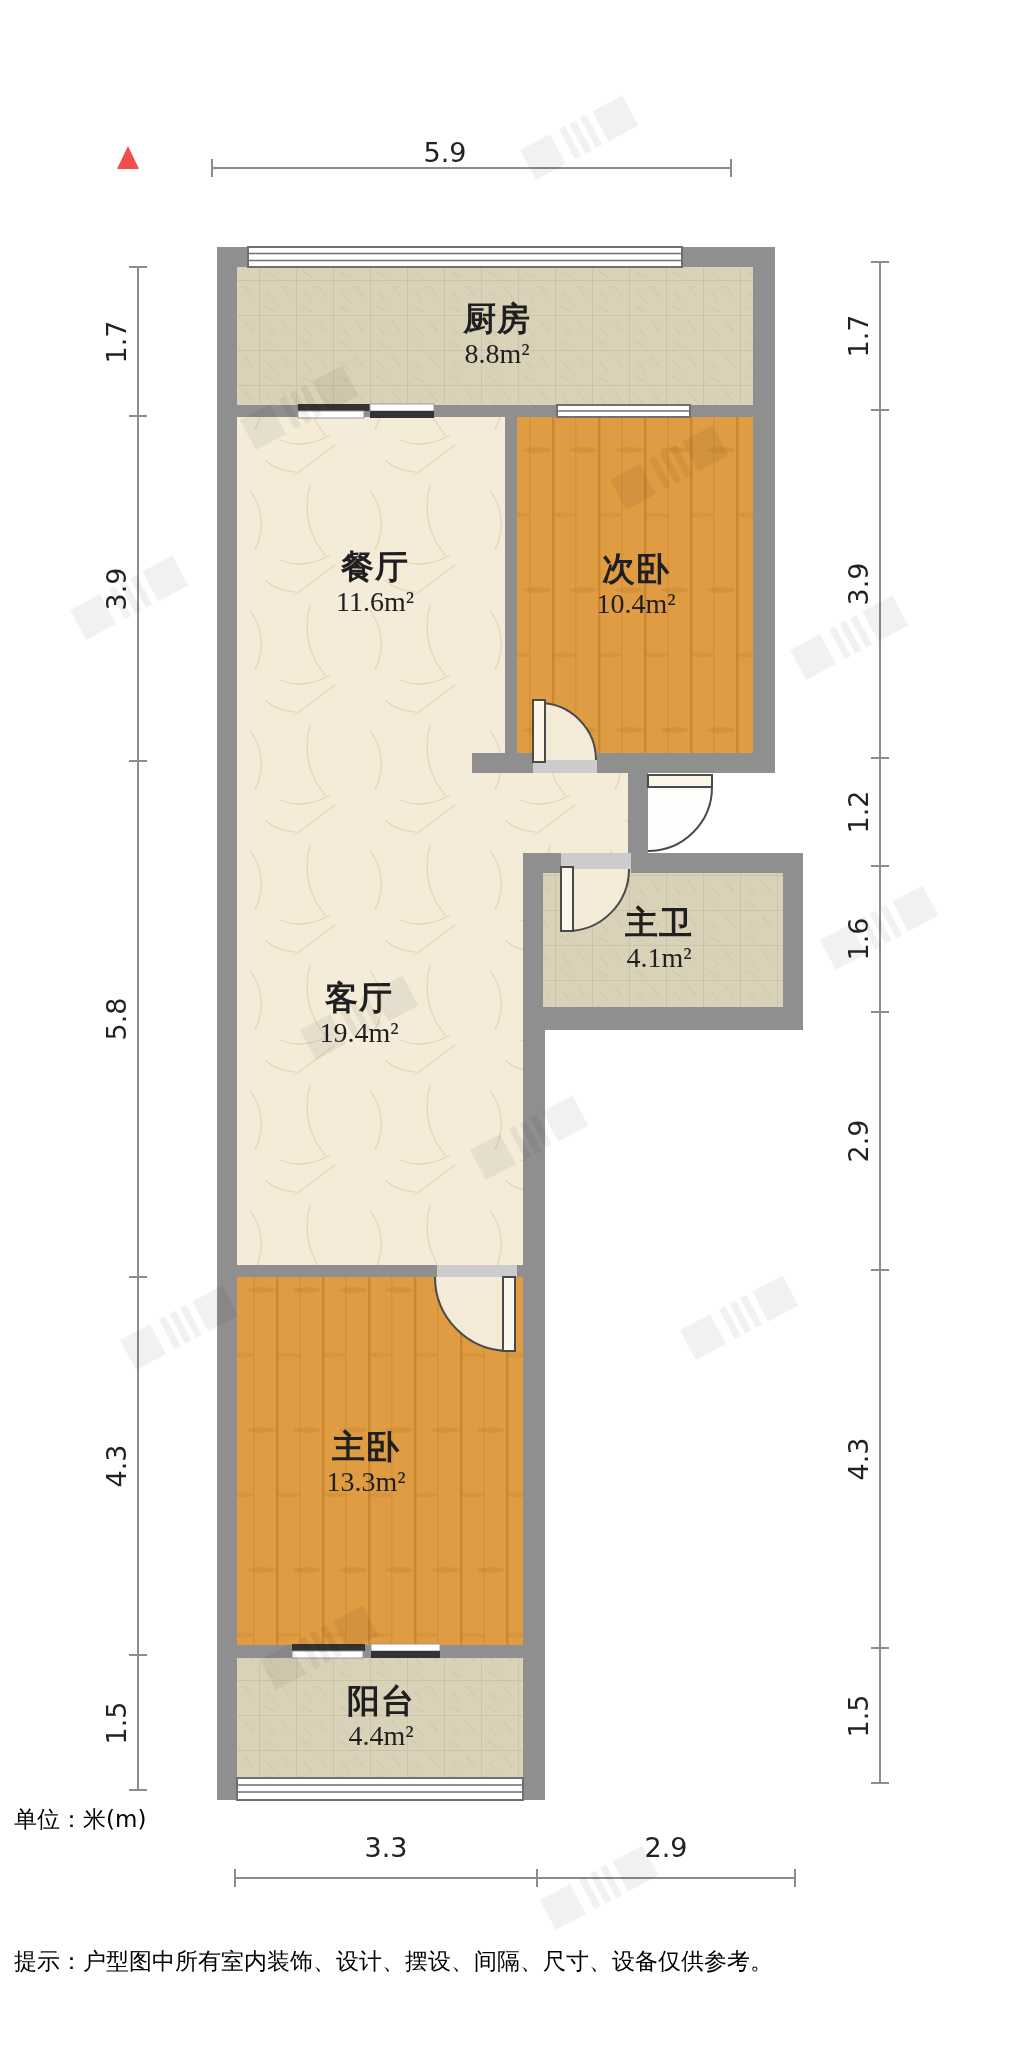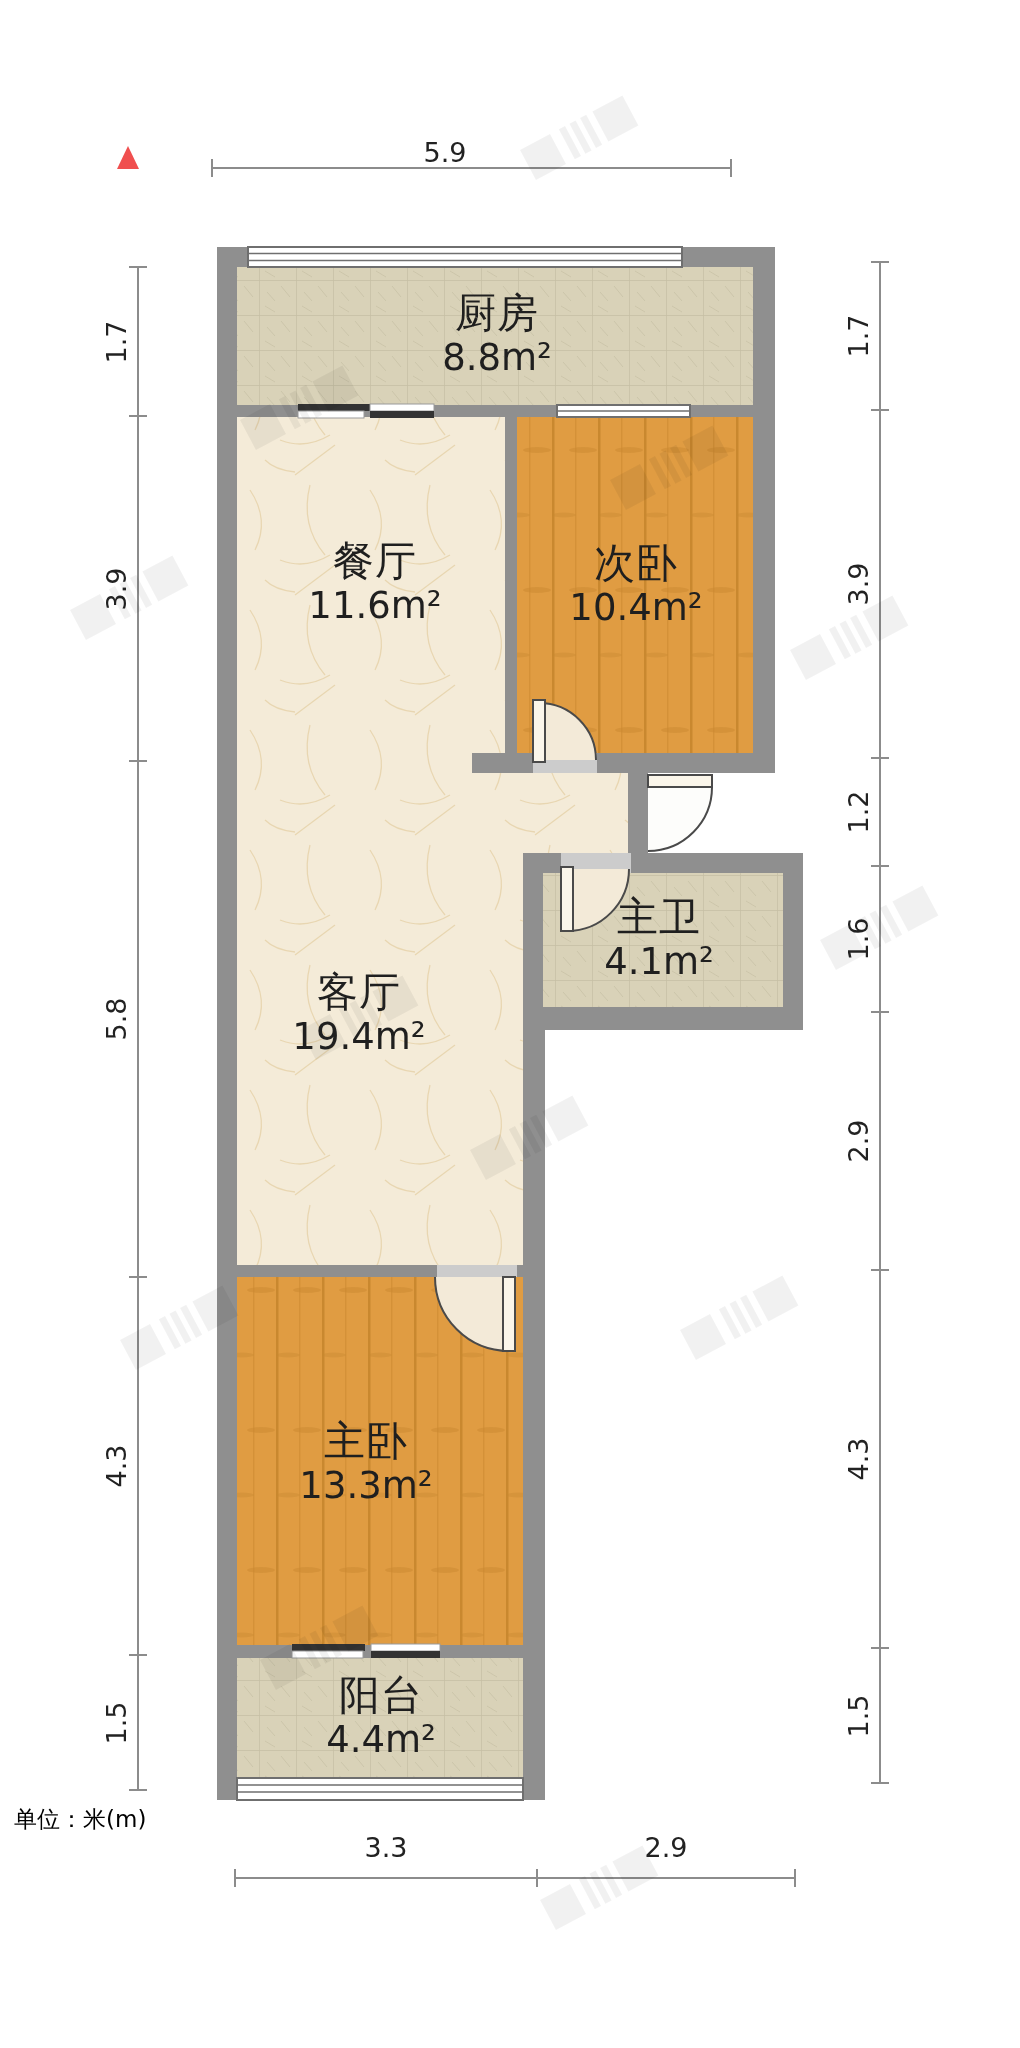--- a/index.html
+++ b/index.html
@@ -22,22 +22,22 @@
   .slider-dark{fill:var(--sliderdark,#333333);}
   .slider-white{fill:#ffffff;stroke:#9a9a9a;stroke-width:1;}
   .north{fill:var(--north,#f04f4f);}
   .tile-base{fill:var(--tile,#d9d2b8);} .tile-line{stroke:var(--tileline,#c6bfa4);stroke-width:1.4;fill:none;}
   .tile-vein{stroke:var(--tileline,#c6bfa4);stroke-width:1;fill:none;opacity:.7;}
   .wood-base{fill:var(--wood,#e09c42);} .wood-seam{fill:var(--woodgrain,#c9882f);}
   .marble-base{fill:var(--marble,#f4ebd8);} .marble-vein{stroke:var(--marblevein,#e6d2ab);stroke-width:1.3;fill:none;opacity:.85;}
   .wm{opacity:.05;}
   
   .room-label{position:absolute;transform:translate(-50%,-50%);text-align:center;line-height:1.12;white-space:nowrap;}
-  .room-name{font-size:41px;color:var(--text,#1f1f1f);letter-spacing:1px;}
-  .room-area{font-size:37px;color:var(--text,#1f1f1f);}
+  .room-name{font-size:33px;color:var(--text,#1f1f1f);letter-spacing:1px;font-weight:bold;}
+  .room-area{font-size:28px;color:var(--text,#1f1f1f);font-family:Liberation Serif, serif;}
   .dim-label{position:absolute;font-size:27px;color:#222;transform:translate(-50%,-50%);white-space:nowrap;}
   .dim-label.rot{transform:translate(-50%,-50%) rotate(-90deg);}
   .footer{position:absolute;left:14px;font-size:23px;color:#000;white-space:nowrap;}
 </style>
 </head>
 <body>
 
 <div id="stage">
 
   <svg width="1020" height="2048" viewBox="0 0 1020 2048">
@@ -236,14 +236,15 @@
   <div class="dim-label rot" style="left:858px;top:812px">1.2</div>
   <div class="dim-label rot" style="left:858px;top:939px">1.6</div>
   <div class="dim-label rot" style="left:858px;top:1141px">2.9</div>
   <div class="dim-label rot" style="left:858px;top:1459px">4.3</div>
   <div class="dim-label rot" style="left:858px;top:1716px">1.5</div>
 
   <div class="dim-label" style="left:386px;top:1847px">3.3</div>
   <div class="dim-label" style="left:666px;top:1847px">2.9</div>
 
   <div class="footer" style="top:1804px">单位：米(m)</div>
+  <div class="footer" style="top:1946px">提示：户型图中所有室内装饰、设计、摆设、间隔、尺寸、设备仅供参考。</div>
 
 </div>
 
 </body></html>

